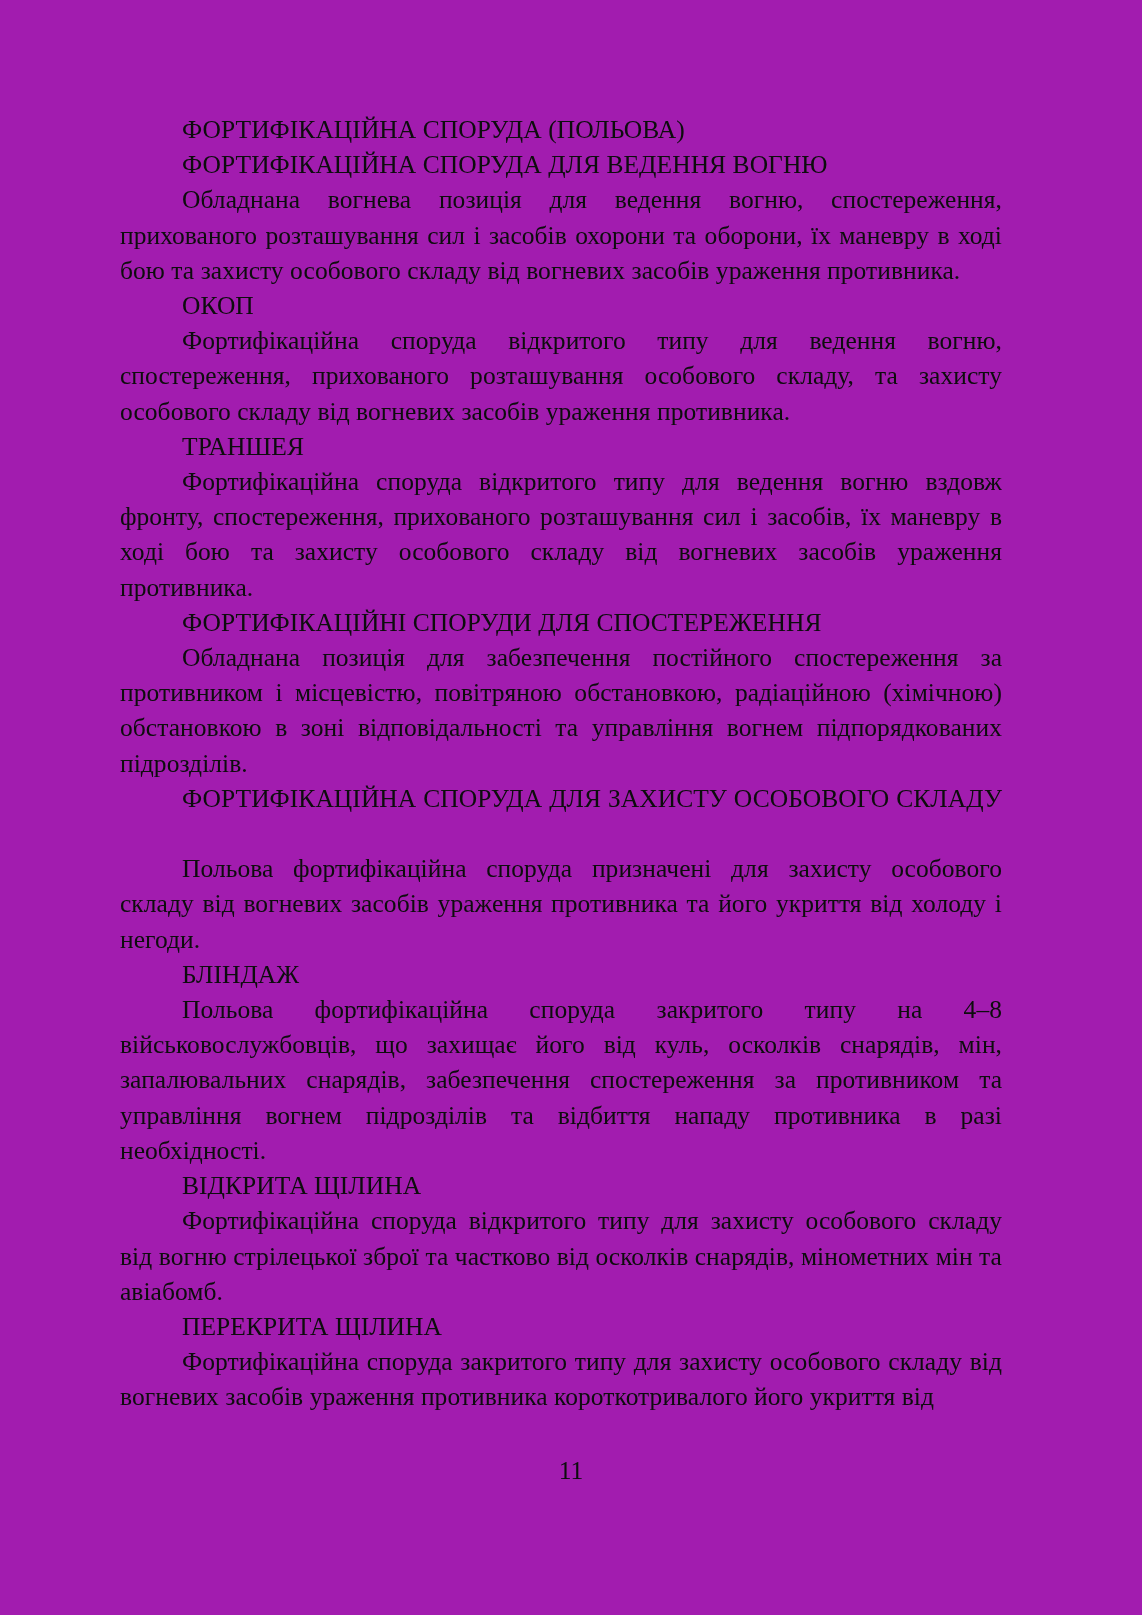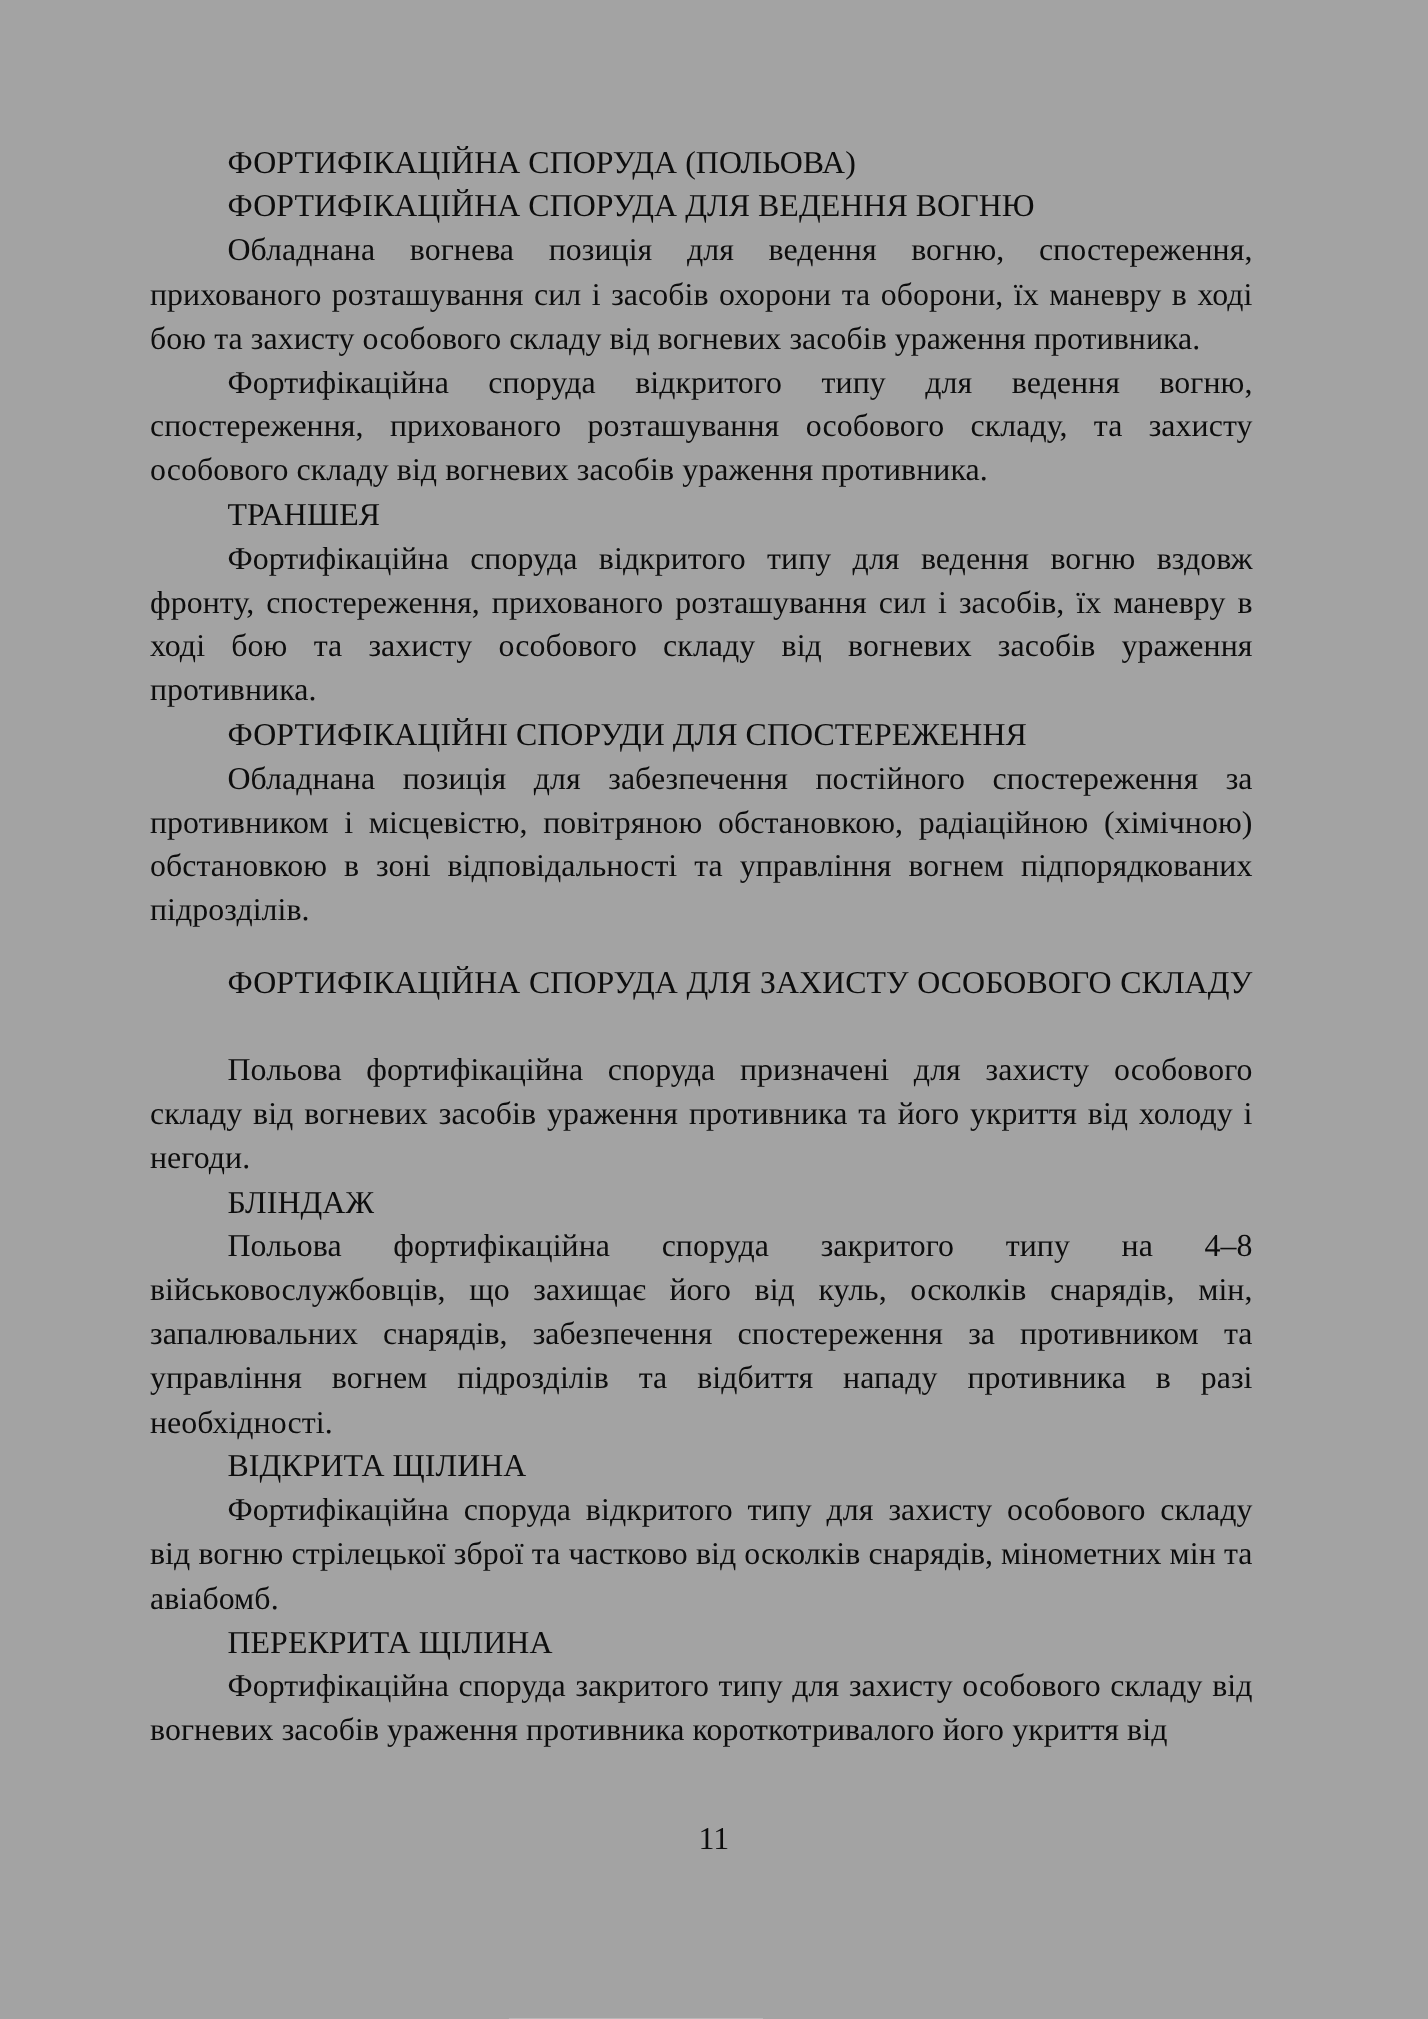--- a/index.html
+++ b/index.html
@@ -14,21 +14,21 @@
     font-family: "Liberation Serif", "DejaVu Serif", serif;
     color: #0d0d0d;
     overflow: hidden;
   }
   #page {
     position: absolute;
     left: 0;
     top: 0;
     width: 1142px;
     height: 1615px;
-    background: #a3a3a3;
+    background: #a21caf;
   }
   #content {
     position: absolute;
     left: 120px;
     top: 112px;
     width: 882px;
   }
   .blk {
     margin: 0;
     padding: 0;
@@ -40,21 +40,20 @@
     letter-spacing: 0.05px;
     word-spacing: 0px;
     hyphens: none;
   }
   
   .heading {
     text-transform: none;
   }
   .heading.stretch {
     text-align: justify;
-    margin-top: 22px;
   }
   .heading.stretch::after {
     content: "";
     display: inline-block;
     width: 100%;
   }
   
   .heading.nostretch {
     text-align: left;
   }
@@ -81,20 +80,21 @@
 </head>
 <body>
 
 <div id="page">
 
   <div id="content">
 
   <p class="blk heading nostretch">ФОРТИФІКАЦІЙНА СПОРУДА (ПОЛЬОВА)</p>
       <p class="blk heading nostretch">ФОРТИФІКАЦІЙНА СПОРУДА ДЛЯ ВЕДЕННЯ ВОГНЮ</p>
       <p class="blk para">Обладнана вогнева позиція для ведення вогню, спостереження, прихованого розташування сил і засобів охорони та оборони, їх маневру в ході бою та захисту особового складу від вогневих засобів ураження противника.</p>
+      <p class="blk heading nostretch">ОКОП</p>
       <p class="blk para">Фортифікаційна споруда відкритого типу для ведення вогню, спостереження, прихованого розташування особового складу, та захисту особового складу від вогневих засобів ураження противника.</p>
       <p class="blk heading nostretch">ТРАНШЕЯ</p>
       <p class="blk para">Фортифікаційна споруда відкритого типу для ведення вогню вздовж фронту, спостереження, прихованого розташування сил і засобів, їх маневру в ході бою та захисту особового складу від вогневих засобів ураження противника.</p>
       <p class="blk heading nostretch">ФОРТИФІКАЦІЙНІ СПОРУДИ ДЛЯ СПОСТЕРЕЖЕННЯ</p>
       <p class="blk para">Обладнана позиція для забезпечення постійного спостереження за противником і місцевістю, повітряною обстановкою, радіаційною (хімічною) обстановкою в зоні відповідальності та управління вогнем підпорядкованих підрозділів.</p>
       <p class="blk heading stretch">ФОРТИФІКАЦІЙНА СПОРУДА ДЛЯ ЗАХИСТУ ОСОБОВОГО СКЛАДУ</p>
       <p class="blk para">Польова фортифікаційна споруда призначені для захисту особового складу від вогневих засобів ураження противника та його укриття від холоду і негоди.</p>
       <p class="blk heading nostretch">БЛІНДАЖ</p>
       <p class="blk para">Польова фортифікаційна споруда закритого типу на 4–8 військовослужбовців, що захищає його від куль, осколків снарядів, мін, запалювальних снарядів, забезпечення спостереження за противником та управління вогнем підрозділів та відбиття нападу противника в разі необхідності.</p>
       <p class="blk heading nostretch">ВІДКРИТА ЩІЛИНА</p>

